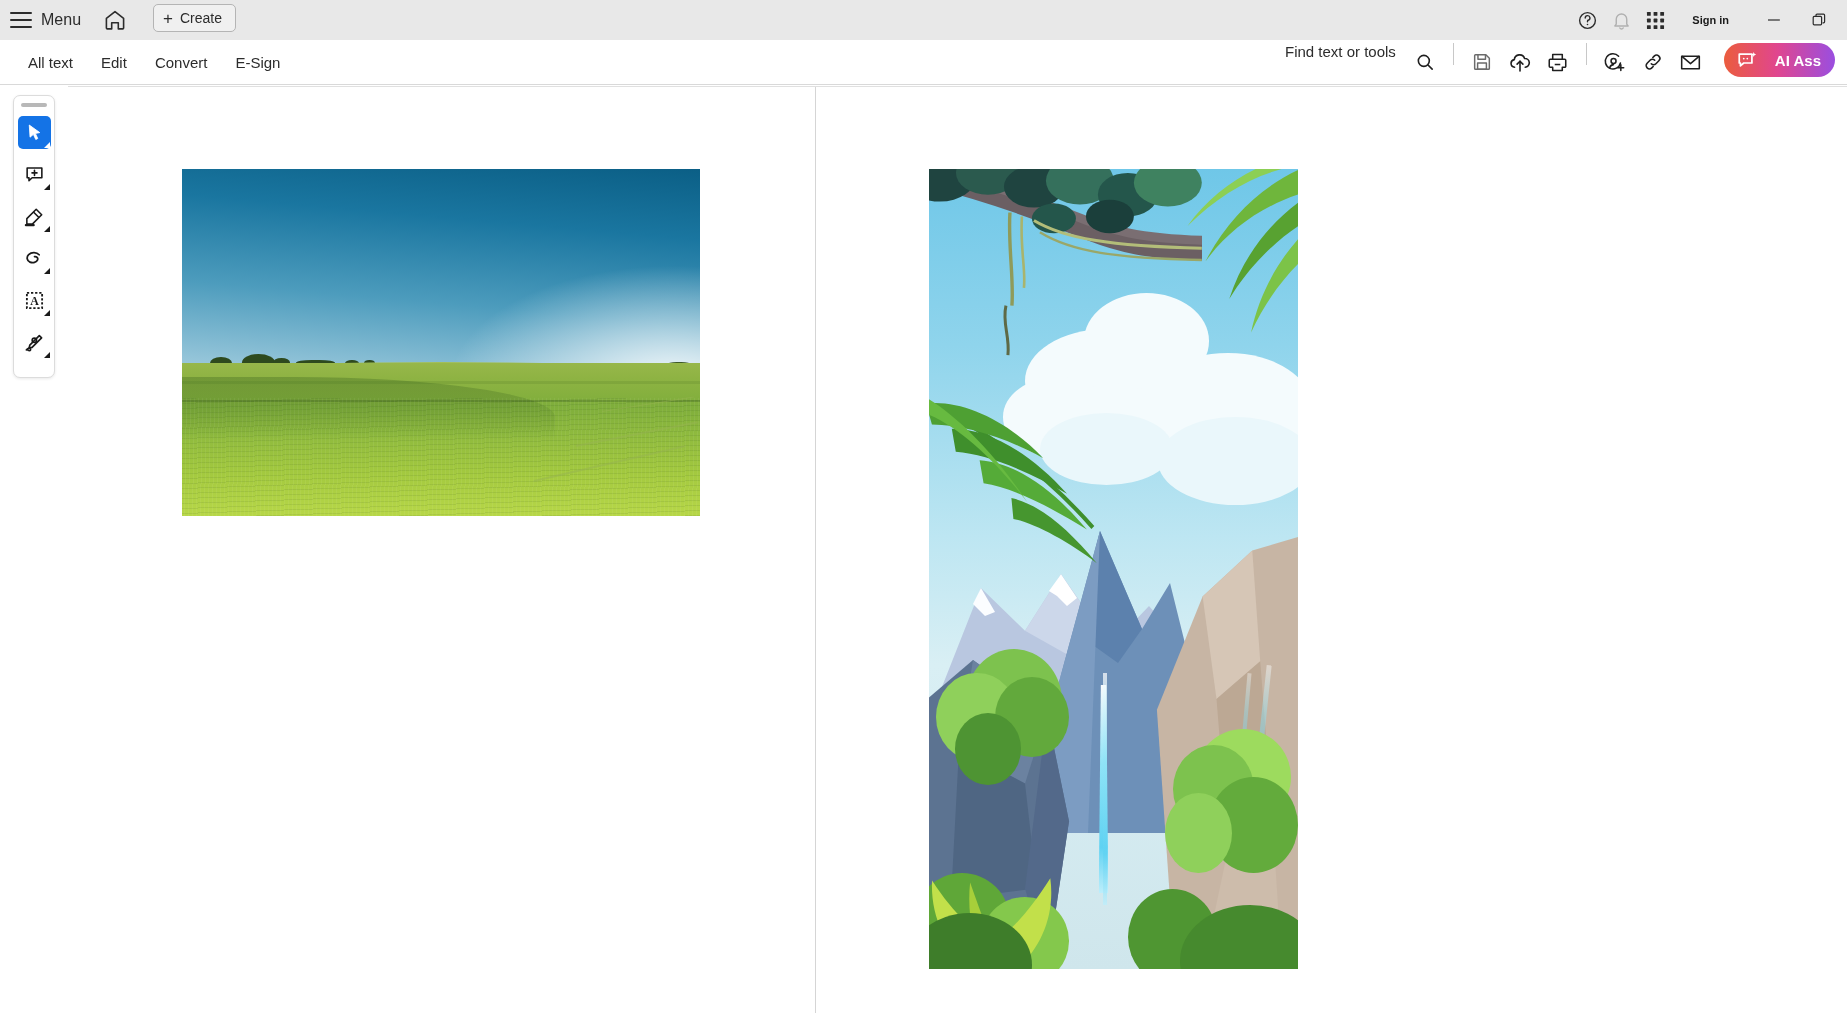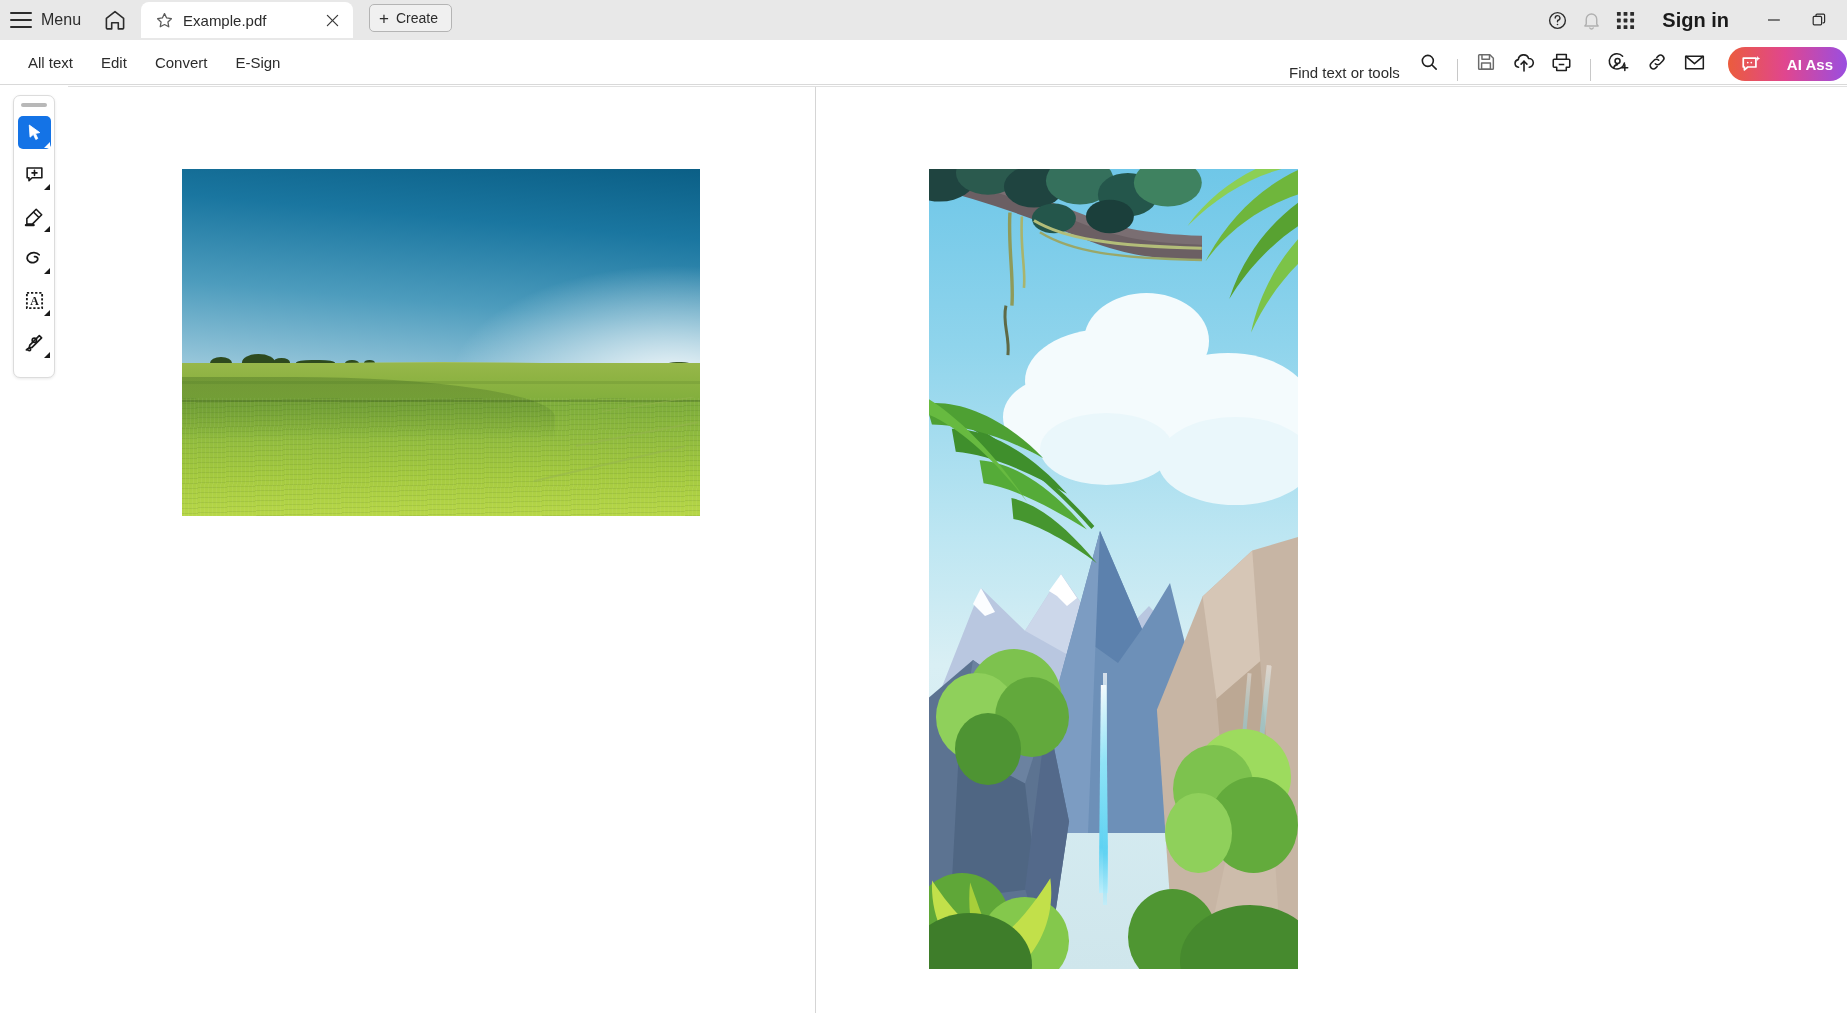--- a/index.html
+++ b/index.html
@@ -48,52 +48,52 @@
     display: flex; align-items: center; padding: 0 13px 0 9px;
     cursor: pointer;
   }
   .create-plus { font-size: 17px; color: #2c2c2c; margin-right: 7px; line-height: 1; }
   .create-label { font-size: 14px; color: #2c2c2c; text-align: right; }
 
   .tb-right { margin-left: auto; display: flex; align-items: center;
               height: 40px; padding-right: 6px; }
   .tb-icon { width: 34px; height: 34px; display: flex; align-items: center;
              justify-content: center; cursor: pointer; }
-  .signin { font-size: 20px; font-weight: bold; color: #1a1a1a;
+  .signin { font-size: 11px; font-weight: bold; color: #1a1a1a;
             margin: 0 22px 0 20px; cursor: pointer; }
   .win-btn { width: 45px; height: 40px; display: flex; align-items: center;
              justify-content: center; cursor: pointer; }
 
   
   .toolbar {
     position: absolute; top: 40px; left: 0;
     width: 1847px; height: 45px;
     background: #ffffff;
     border-bottom: 1px solid #d9d9d9;
     display: flex; align-items: center;
   }
   .tool-menu { display: flex; align-items: center; padding-left: 14px; }
   .tool-menu-item { font-size: 15px; color: #2c2c2c; padding: 0 14px;
                     cursor: pointer; white-space: nowrap; }
 
-  .tb2-right { margin-left: auto; display: flex; align-items: flex-end; padding-right: 0; }
+  .tb2-right { margin-left: auto; display: flex; align-items: flex-start; padding-right: 12px; }
   .find-label { font-size: 15px; color: #2c2c2c; margin-right: 10px; cursor: pointer; }
   .tb2-icon { width: 38px; height: 38px; display: flex; align-items: center;
               justify-content: center; cursor: pointer; }
   .vsep { width: 1px; height: 22px; background: #c8c8c8; margin: 0 9px; }
 
   .ai-btn {
     height: 34px; border-radius: 17px;
     background: linear-gradient(90deg, #eb5c3d 0%, #e0468f 48%, #9a4ee0 100%);
     display: flex; align-items: center;
     padding: 0 14px 0 12px; margin-left: 14px;
     cursor: pointer; overflow: hidden;
   }
   .ai-label { font-size: 15px; font-weight: bold; color: #ffffff;
-              margin-left: 24px; white-space: nowrap; }
+              margin-left: 16px; white-space: nowrap; }
 
   
   .rail {
     position: absolute; top: 95px; left: 13px;
     width: 42px;
     background: #ffffff;
     border: 1px solid #dcdcdc;
     border-radius: 7px;
     box-shadow: 0 1px 3px rgba(0,0,0,.09);
     padding: 7px 0 9px 0;
@@ -203,34 +203,20 @@
         <span></span>
     </div>
     <div class="menu-label">Menu</div>
 
     <div class="home-btn">
       <svg width="24" height="24" viewBox="0 0 24 24" fill="none" stroke="#2c2c2c" stroke-width="1.6" stroke-linecap="round" stroke-linejoin="round">
         <path d="M3.4 10.4 12 3.6l8.6 6.8V20a.9.9 0 0 1-.9.9h-4.4v-6.1H8.7v6.1H4.3a.9.9 0 0 1-.9-.9z"></path>
       </svg>
     </div>
 
-    <div class="tab">
-      <span class="star">
-        <svg width="19" height="19" viewBox="0 0 24 24" fill="none" stroke="#5a5a5a" stroke-width="1.6" stroke-linejoin="round">
-          <path d="M12 3.3l2.7 5.5 6 .9-4.35 4.25 1.03 6-5.38-2.83-5.38 2.83 1.03-6L3.3 9.7l6-.9z"></path>
-        </svg>
-      </span>
-      <span class="tab-title">Example.pdf</span>
-      <span class="tab-close">
-        <svg width="13" height="13" viewBox="0 0 14 14" stroke="#3a3a3a" stroke-width="1.35" stroke-linecap="round">
-          <line x1="1.5" y1="1.5" x2="12.5" y2="12.5"></line>
-            <line x1="12.5" y1="1.5" x2="1.5" y2="12.5"></line>
-        </svg>
-      </span>
-    </div>
 
     <div class="create-btn">
       <span class="create-plus">+</span>
       <span class="create-label">Create</span>
     </div>
   </div>
 
   <div class="tb-right">
 
     <div class="tb-icon">

